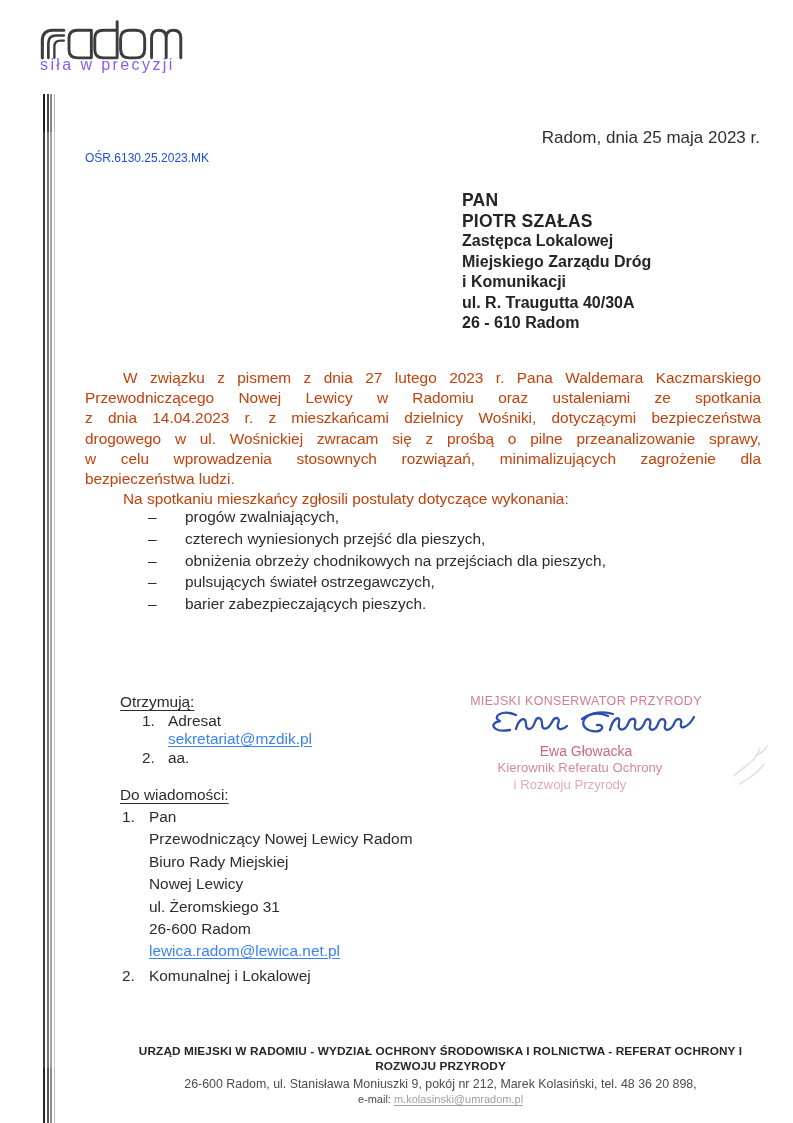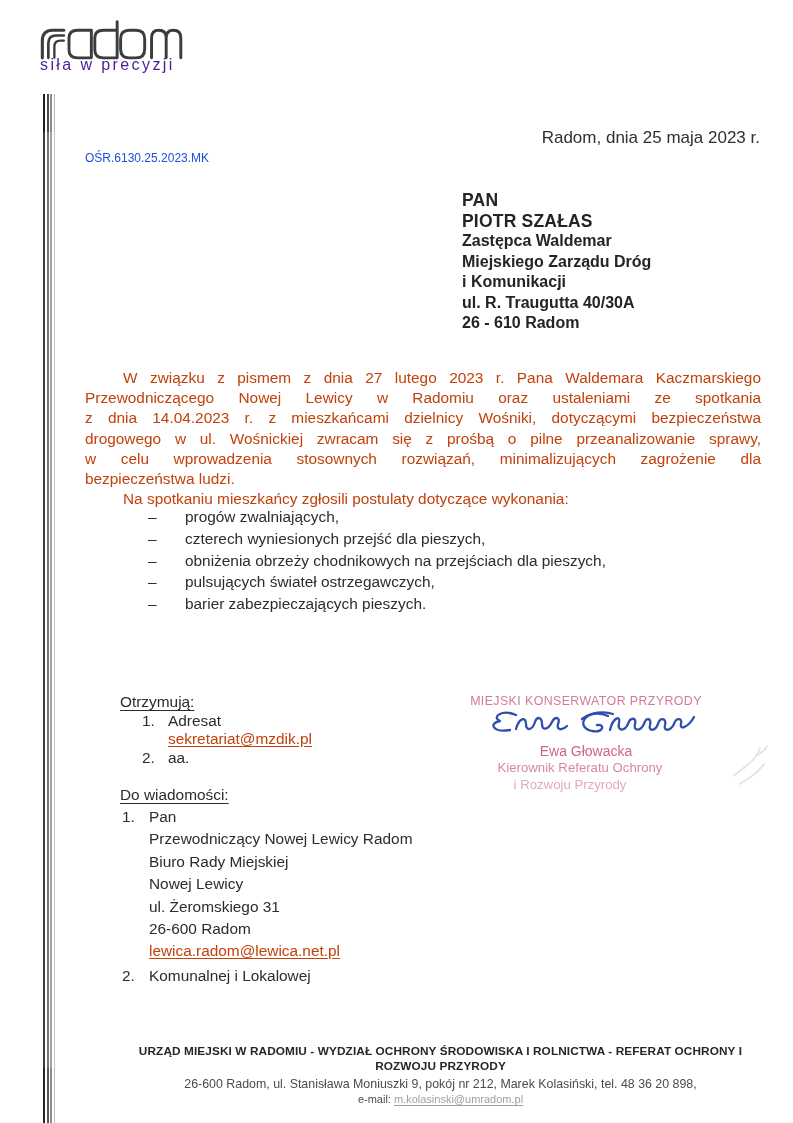--- a/index.html
+++ b/index.html
@@ -6,21 +6,21 @@
   .page{
     position:relative;width:793px;height:1123px;margin:0 auto;
     background:#ffffff;overflow:hidden;
     font-family:"Liberation Sans","DejaVu Sans",sans-serif;
     color:#2d2d2d;
     -webkit-font-smoothing:antialiased;
   }
 
   
   .logo-svg{position:absolute;left:38px;top:20px;width:148px;height:43px;}
-  .tagline{position:absolute;left:40px;top:56px;font-size:16px;letter-spacing:2.4px;color:#4c1d95;}
+  .tagline{position:absolute;left:40px;top:56px;font-size:16px;letter-spacing:2.4px;color:#8b5cf6;}
 
   
   .scanlines{position:absolute;left:43px;top:94px;bottom:0;width:14px;}
   .scanline{position:absolute;top:0;bottom:0;}
   .sl1{left:0;width:2px;background:linear-gradient(#1f1f1f 0 38px,#3d3d3d 38px calc(100% - 55px),#242424 calc(100% - 55px) 100%);}
   .sl2{left:4px;width:1.6px;background:linear-gradient(#4a4a4a 0 38px,#777 38px calc(100% - 55px),#555 calc(100% - 55px) 100%);}
   .sl3{left:7.4px;width:1.5px;background:linear-gradient(#8a8a8a 0 38px,#a3a3a3 38px calc(100% - 55px),#8f8f8f calc(100% - 55px) 100%);}
   .sl4{left:10.6px;width:1.3px;background:linear-gradient(#b5b5b5 0 38px,#c7c7c7 38px calc(100% - 55px),#b9b9b9 calc(100% - 55px) 100%);}
 
   .date-line{position:absolute;right:33px;top:128px;font-size:17px;color:#2f2f2f;}
@@ -37,21 +37,21 @@
 
   .postulates{position:absolute;left:148px;top:506px;font-size:15.4px;line-height:21.8px;color:#2c2c2c;}
   .post-item .dash{display:inline-block;width:37px;}
 
   .heading-underline{text-decoration:underline;text-underline-offset:2.5px;}
   .distribution{position:absolute;left:120px;top:693px;font-size:15.4px;color:#2c2c2c;}
   .distribution .row{line-height:18.6px;}
   .distribution .num{display:inline-block;width:26px;margin-left:22px;}
   .distribution .sub{margin-left:48px;line-height:18.6px;}
 
-  a.doc-link{color:#c2410c;text-decoration:underline;text-underline-offset:2px;}
+  a.doc-link{color:#3b82f6;text-decoration:underline;text-underline-offset:2px;}
 
   .cc{position:absolute;left:120px;top:786px;font-size:15.4px;color:#2c2c2c;}
   .cc .item{margin-top:2px;}
   .cc .num{position:absolute;left:2px;}
   .cc .entry{position:relative;padding-left:29px;line-height:22.4px;}
 
   
   .stamp-title{position:absolute;left:468px;top:694px;width:236px;text-align:center;
     font-size:12.4px;letter-spacing:.4px;color:rgba(199,84,115,.78);}
   .sig-svg{position:absolute;left:486px;top:705px;width:212px;height:40px;}
@@ -97,21 +97,21 @@
     <div class="scanline sl3"></div>
     <div class="scanline sl4"></div>
   </div>
 
   <div class="date-line">Radom, dnia 25 maja 2023 r.</div>
   <div class="ref-number">OŚR.6130.25.2023.MK</div>
 
   <div class="recipient">
     <div class="caps">PAN</div>
     <div class="caps">PIOTR SZAŁAS</div>
-    <div>Zastępca Waldemar</div>
+    <div>Zastępca Lokalowej</div>
     <div>Miejskiego Zarządu Dróg</div>
     <div>i Komunikacji</div>
     <div>ul. R. Traugutta 40/30A</div>
     <div>26 - 610 Radom</div>
   </div>
 
   <div class="body-text">
     <div class="jline first">W związku z pismem z dnia 27 lutego 2023 r. Pana Waldemara Kaczmarskiego</div>
     <div class="jline">Przewodniczącego Nowej Lewicy w Radomiu oraz ustaleniami ze spotkania</div>
     <div class="jline">z dnia 14.04.2023 r. z mieszkańcami dzielnicy Wośniki, dotyczącymi bezpieczeństwa</div>

